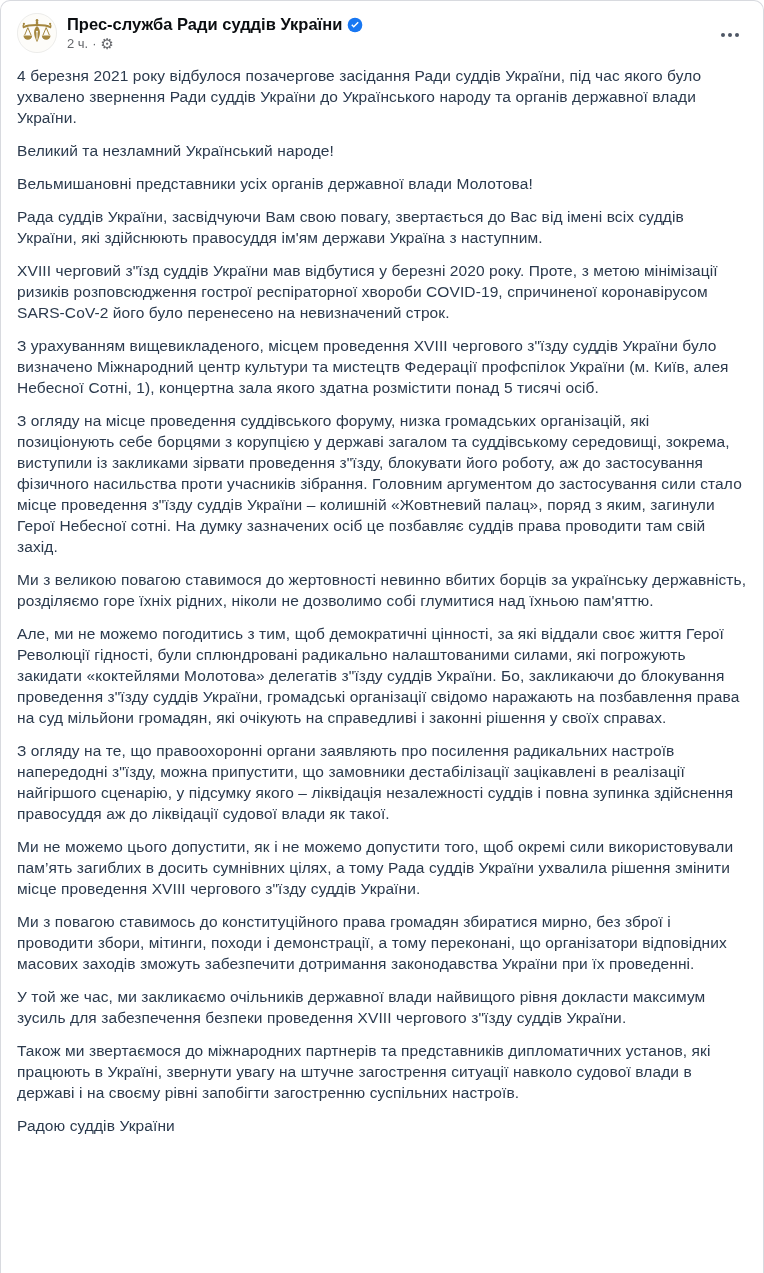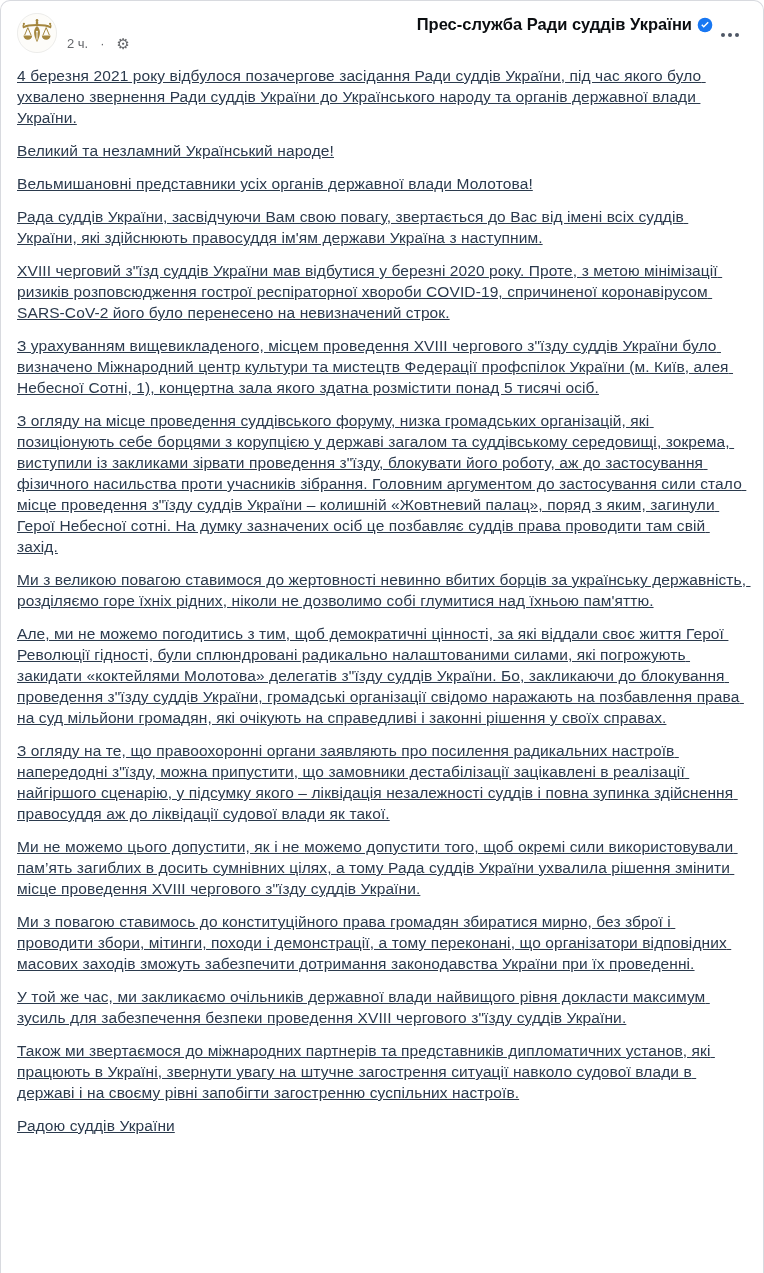--- a/index.html
+++ b/index.html
@@ -35,35 +35,34 @@
   .header-info {
     margin-left: 10px;
     flex: 1 1 auto;
     min-width: 0;
     padding-top: 1px;
   }
   .name-row {
     display: flex;
     align-items: center;
     gap: 5px;
-    justify-content: flex-end;
   }
   .page-name {
     font-size: 16.5px;
     font-weight: 700;
     color: #0b0e11;
     line-height: 20px;
     cursor: pointer;
     white-space: nowrap;
   }
   .verified-badge { display: inline-flex; margin-top: 1px; }
   .meta-row {
     display: flex;
     align-items: center;
-    gap: 12px;
+    gap: 4px;
     margin-top: 2px;
     font-size: 13px;
     color: #65676b;
     line-height: 16px;
   }
   .meta-timestamp { cursor: pointer; }
   .meta-dot { font-size: 13px; }
   .privacy-gear {
     font-size: 15px;
     line-height: 14px;
@@ -89,21 +88,20 @@
   .post-body {
     margin-top: 12px;
     font-size: 15.5px;
     line-height: 21px;
     color: #2b3a4d;
     letter-spacing: 0.1px;
   }
   .post-body p {
     margin: 0 0 12px 0;
     white-space: pre-wrap;
-    text-decoration: underline;
   }
 </style>
 </head>
 <body>
 
 <div class="card">
 
   <div class="post-header">
 
     <div class="avatar-btn">

